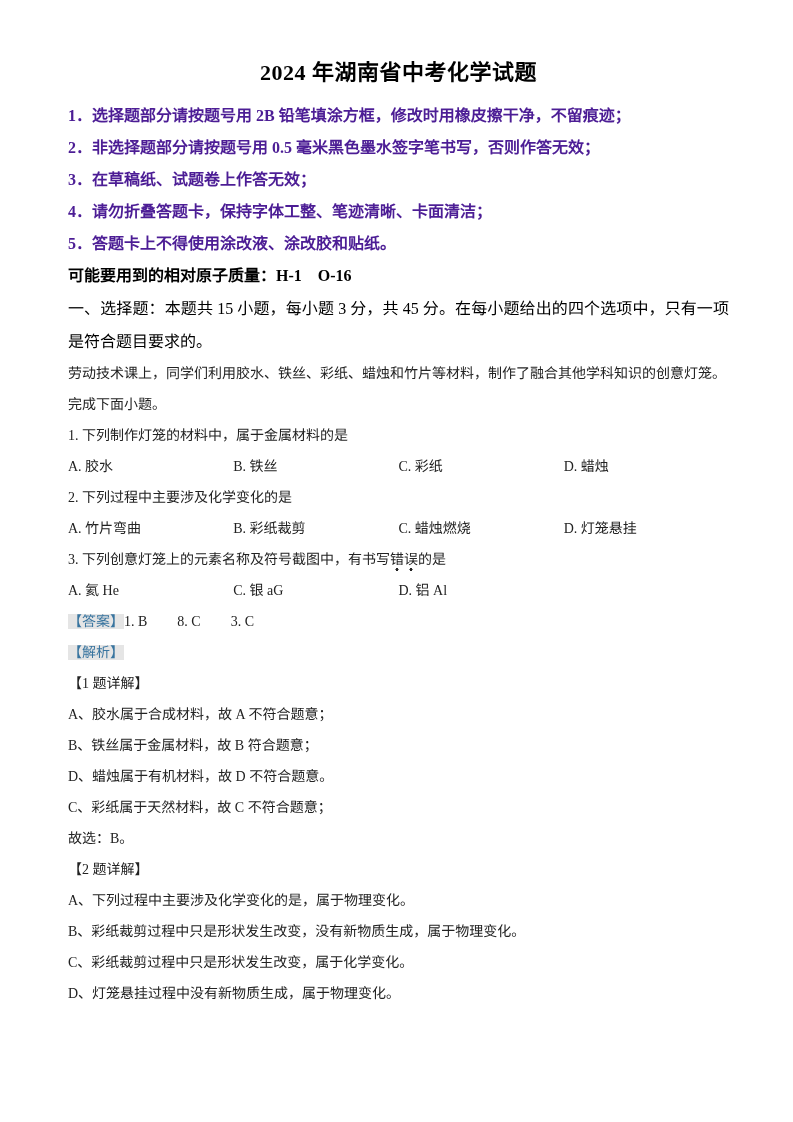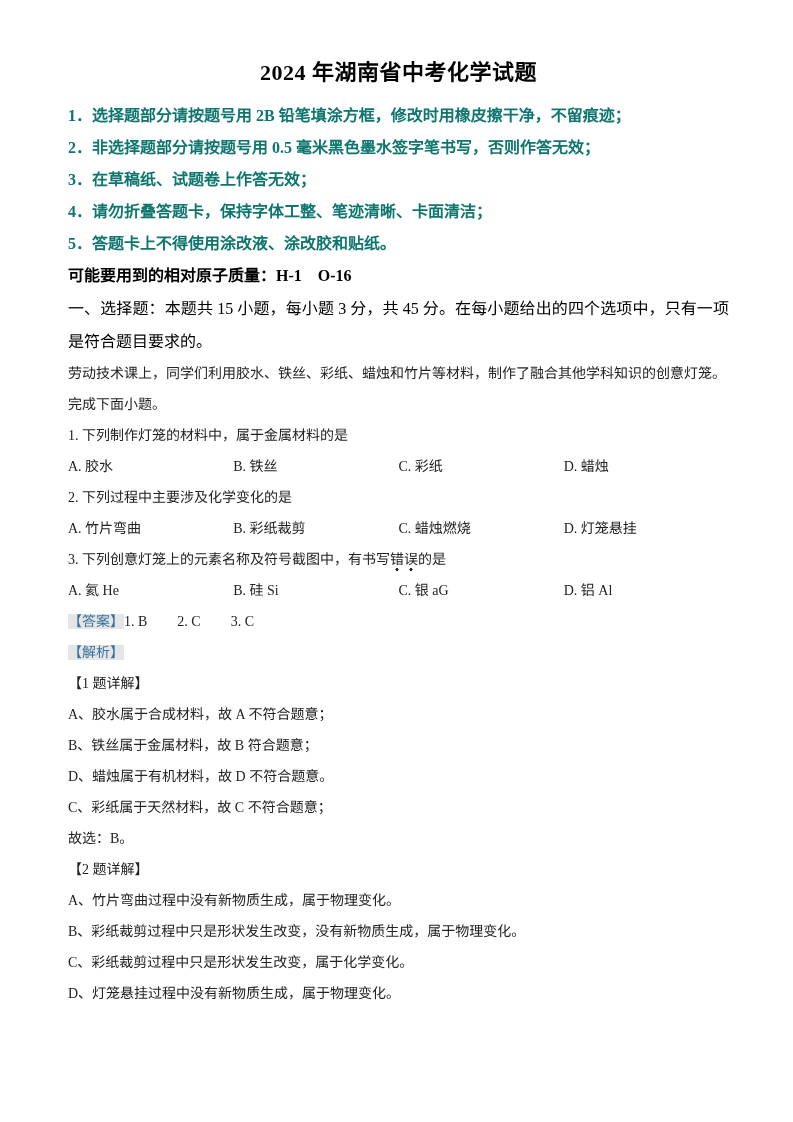--- a/index.html
+++ b/index.html
@@ -25,21 +25,21 @@
     color: #000000;
     text-align: center;
     line-height: 42px;
     letter-spacing: 0.5px;
     white-space: nowrap;
   }
   p { margin: 0; }
   .notice {
     font-size: 16px;
     font-weight: 700;
-    color: #0f766e;
+    color: #4c1d95;
     line-height: 32px;
     white-space: nowrap;
   }
   .bold-line {
     font-size: 16px;
     font-weight: 700;
     color: #000000;
     line-height: 32px;
     white-space: nowrap;
   }
@@ -124,39 +124,38 @@
   <div class="options-row">
     <span class="opt">A. 竹片弯曲</span>
     <span class="opt">B. 彩纸裁剪</span>
     <span class="opt">C. 蜡烛燃烧</span>
     <span class="opt">D. 灯笼悬挂</span>
   </div>
 
   <p class="body-line"><span>3. 下列创意灯笼上的元素名称及符号截图中，有书写</span><span class="em-dots">错误</span><span>的是</span></p>
   <div class="options-row">
     <span class="opt">A. 氦 He</span>
-    <span class="opt">B. 硅 Si</span>
     <span class="opt">C. 银 aG</span>
     <span class="opt">D. 铝 Al</span>
   </div>
 
-  <p class="answer-line"><span class="tag-label">【答案】</span><span class="answer-item">1. B</span><span class="answer-item">2. C</span><span class="answer-item">3. C</span></p>
+  <p class="answer-line"><span class="tag-label">【答案】</span><span class="answer-item">1. B</span><span class="answer-item">8. C</span><span class="answer-item">3. C</span></p>
 
   <p class="answer-line"><span class="tag-label">【解析】</span></p>
 
   <div>
     <p class="body-line">【1 题详解】</p>
     <p class="body-line">A、胶水属于合成材料，故 A 不符合题意；</p>
     <p class="body-line">B、铁丝属于金属材料，故 B 符合题意；</p>
     <p class="body-line">D、蜡烛属于有机材料，故 D 不符合题意。</p>
     <p class="body-line">C、彩纸属于天然材料，故 C 不符合题意；</p>
     <p class="body-line">故选：B。</p>
   </div>
 
   <div>
     <p class="body-line">【2 题详解】</p>
-    <p class="body-line">A、竹片弯曲过程中没有新物质生成，属于物理变化。</p>
+    <p class="body-line">A、下列过程中主要涉及化学变化的是，属于物理变化。</p>
     <p class="body-line">B、彩纸裁剪过程中只是形状发生改变，没有新物质生成，属于物理变化。</p>
     <p class="body-line">C、彩纸裁剪过程中只是形状发生改变，属于化学变化。</p>
     <p class="body-line">D、灯笼悬挂过程中没有新物质生成，属于物理变化。</p>
   </div>
 
 </div>
 
 </body></html>

